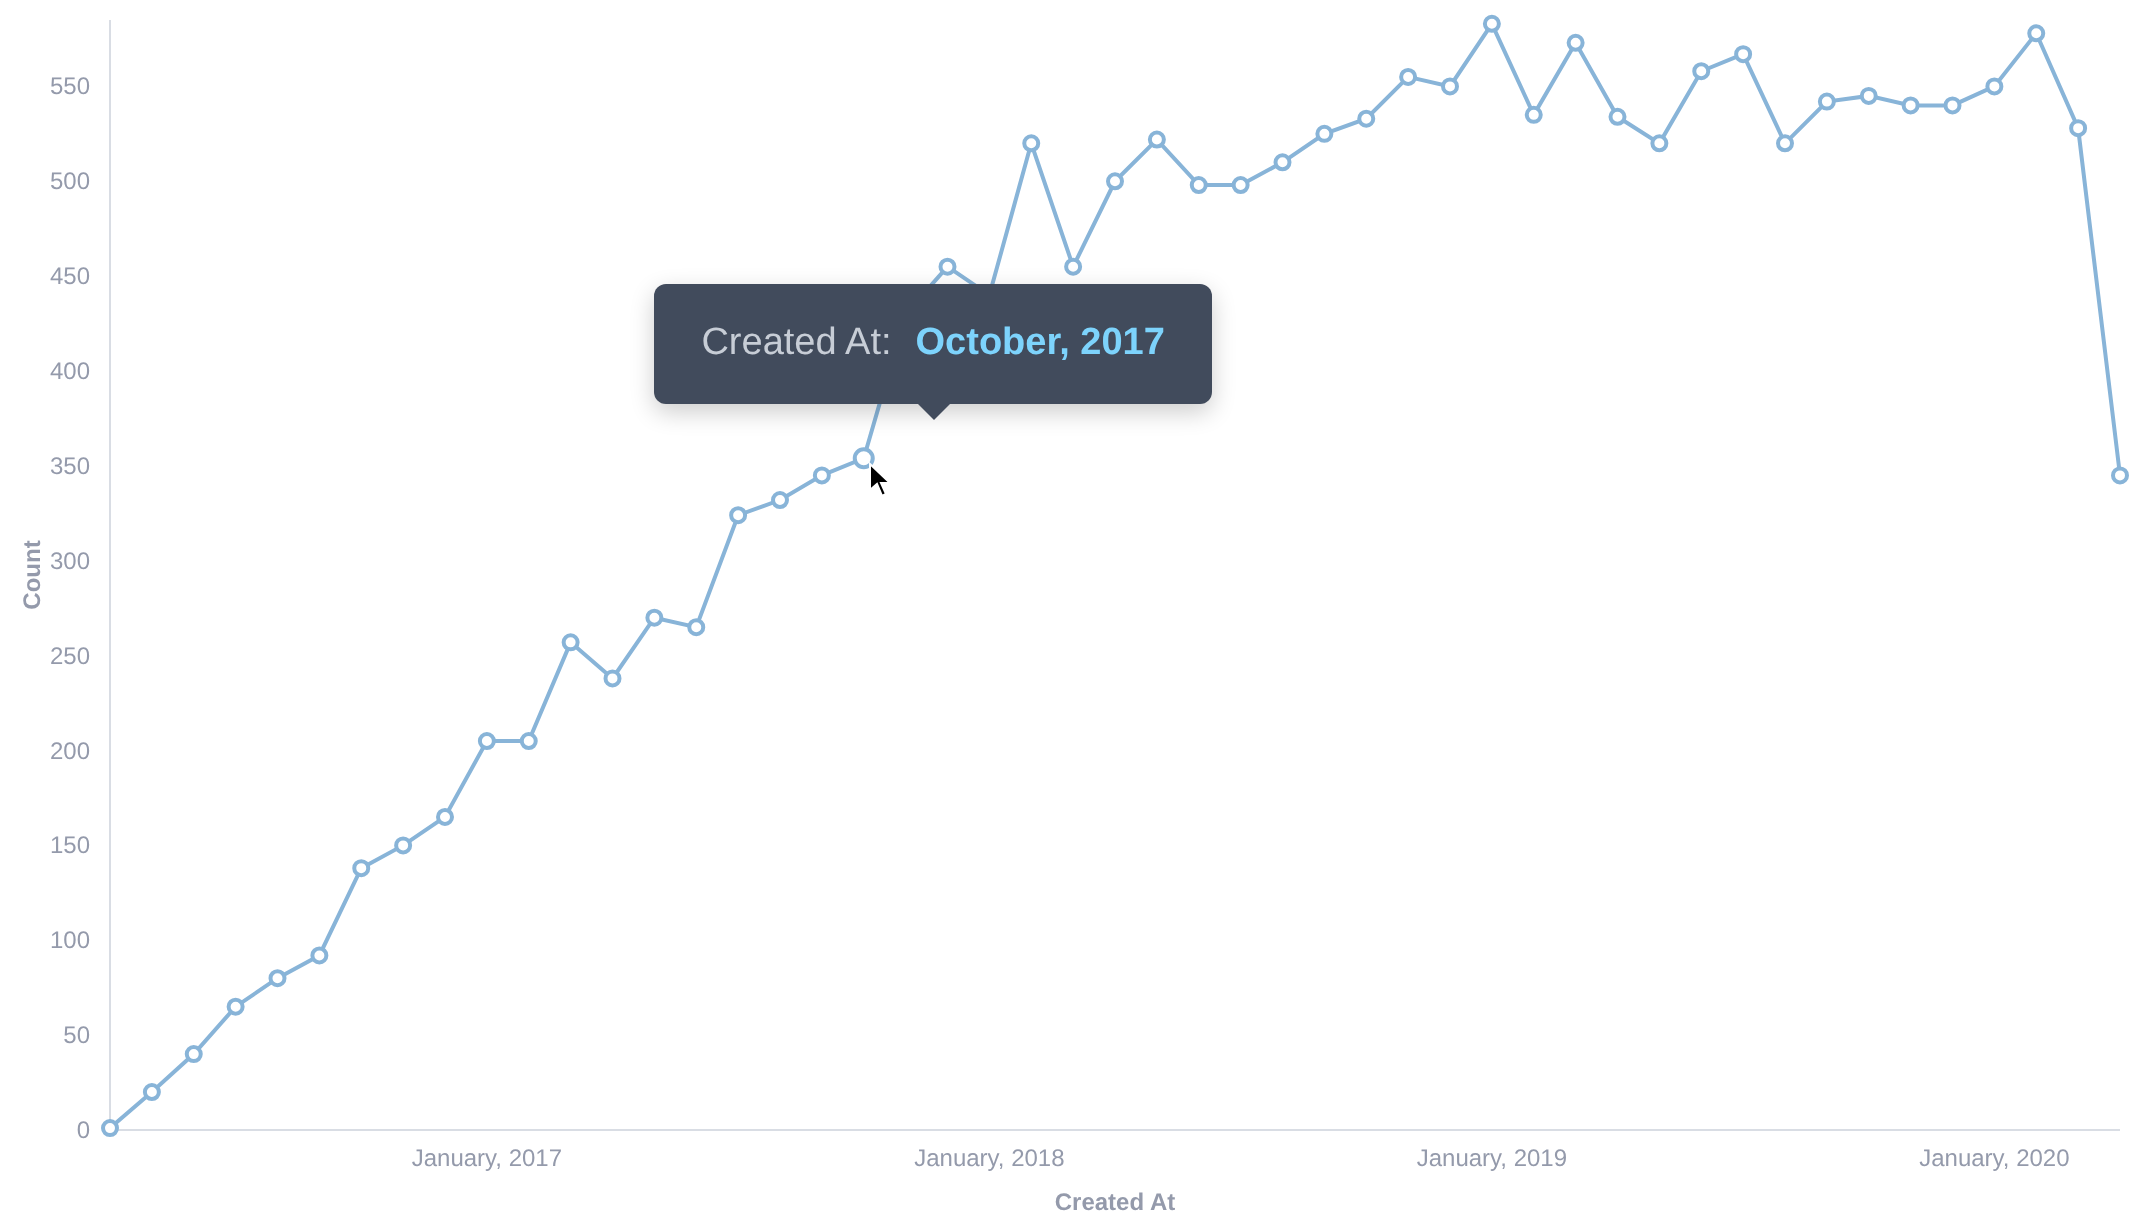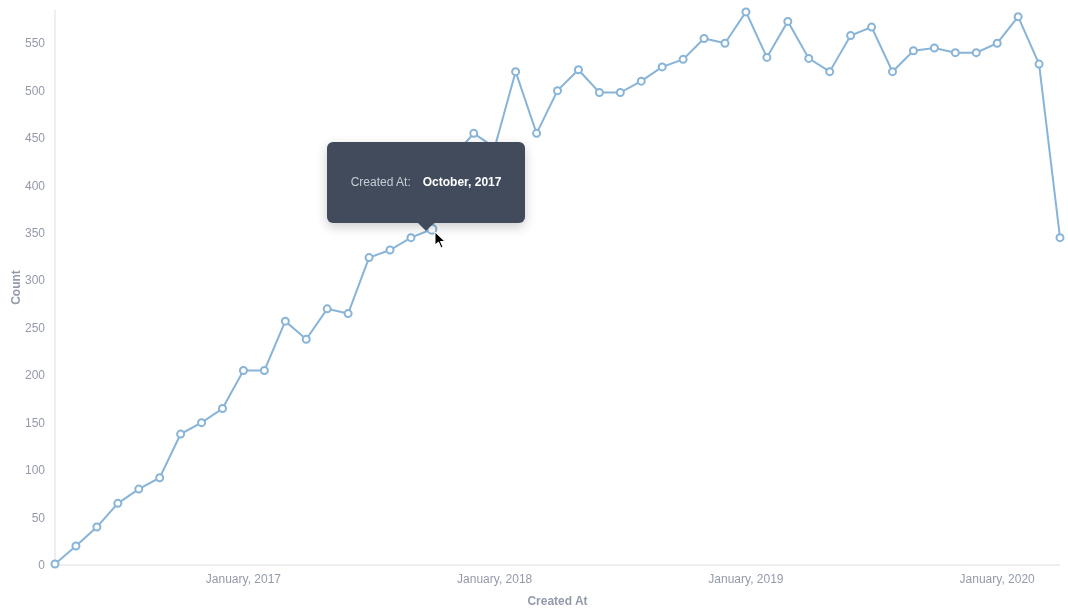--- a/index.html
+++ b/index.html
@@ -54,22 +54,22 @@
   .point-highlight {
     fill: #ffffff;
     stroke: #88b4d8;
     stroke-width: 2;
   }
   .tooltip {
     position: absolute;
     background: #414b5c;
     color: #ffffff;
     border-radius: 6px;
-    padding: 30px 18px;
-    font-size: 12px;
+    padding: 14px 18px;
+    font-size: 19px;
     line-height: 1.6;
     box-shadow: 0 4px 12px rgba(0,0,0,0.2);
     white-space: nowrap;
   }
   .tooltip::after {
     content: "";
     position: absolute;
     bottom: -8px;
     left: 50%;
     transform: translateX(-50%);
@@ -87,21 +87,21 @@
     vertical-align: baseline;
   }
   .tooltip .label {
     text-align: right;
     color: #c7cdd6;
     font-weight: 400;
   }
   .tooltip .value {
     text-align: right;
     font-weight: 700;
-    color: #ffffff;
+    color: #7dd3fc;
   }
   .cursor {
     position: absolute;
     width: 14px;
     height: 18px;
     pointer-events: none;
   }
 </style>
 </head>
 <body>

